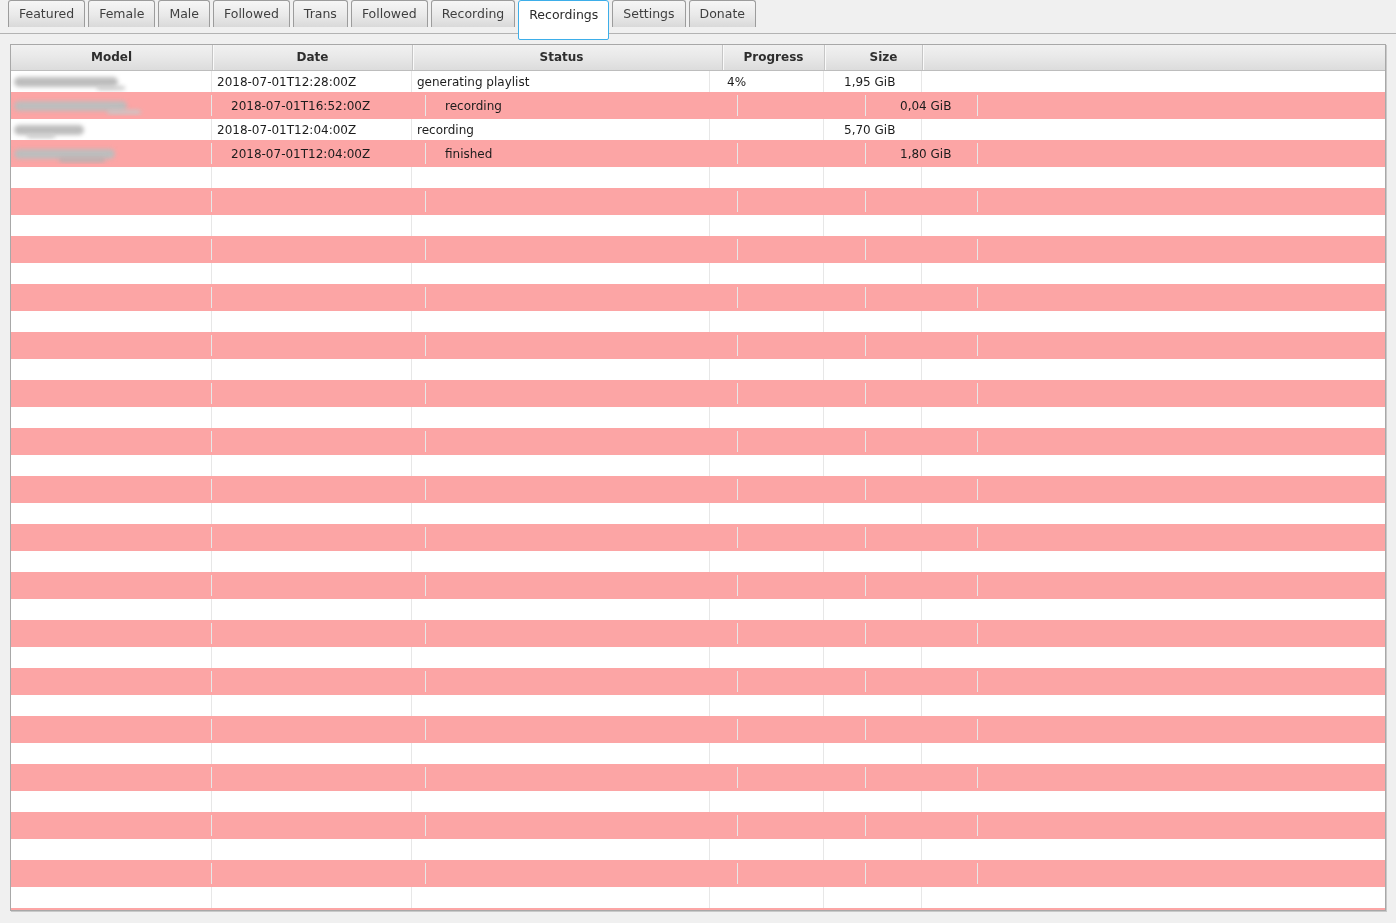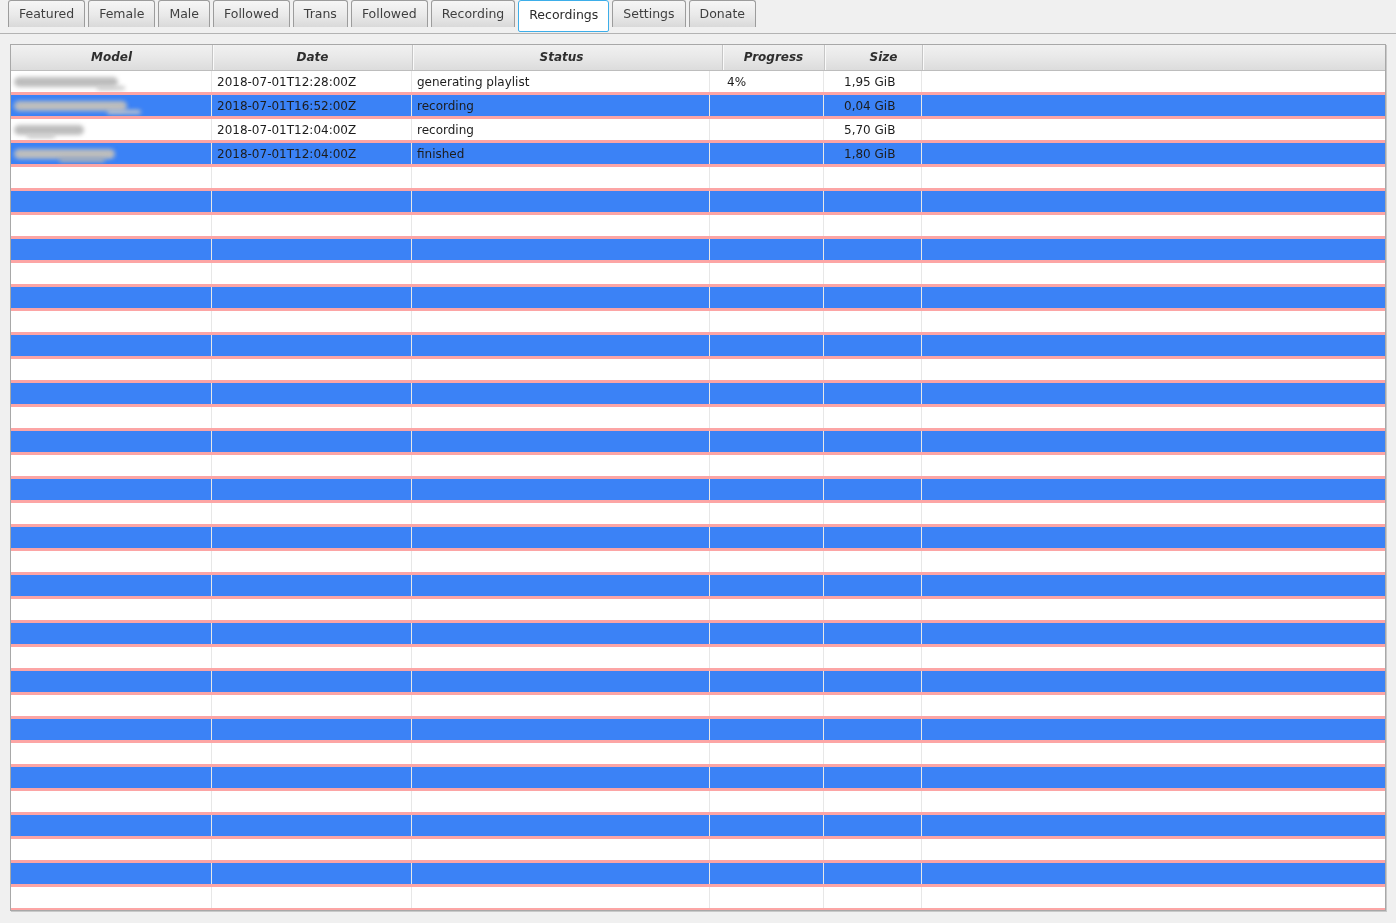--- a/index.html
+++ b/index.html
@@ -43,21 +43,21 @@
     border-bottom: none;
     border-radius: 3px 3px 0 0;
     background: linear-gradient(180deg, #f6f6f6 0%, #e9e9e9 55%, #d9d9d9 100%);
     font-size: 12.5px;
     color: #3f3f3f;
     cursor: default;
     white-space: nowrap;
   }
   .tab.selected {
     z-index: 2;
-    height: 32px;
+    height: 40px;
     line-height: 28px;
     margin-bottom: -1px;
     background: #ffffff;
     border: 1px solid #3daee9;
     border-radius: 3px 3px 2px 2px;
     color: #2b2b2b;
   }
 
   
   .table-frame {
@@ -83,37 +83,36 @@
   }
   .hcell {
     box-sizing: border-box;
     font-size: 12px;
     font-weight: bold;
     color: #2e2e2e;
     text-align: center;
     line-height: 25px;
     overflow: hidden;
     white-space: nowrap;
-    font-style: italic;
   }
   .hcell + .hcell {
     border-left: 1px solid #c6c6c6;
     box-shadow: inset 1px 0 0 #fafafa;
   }
 
   
   .tbody { position: relative; }
   .trow {
     display: flex;
     height: 24px;
     box-sizing: border-box;
     background: #ffffff;
     border-bottom: 3px solid #fca5a5;
   }
-  .trow.alt { background: #3b82f6; }
+  .trow.alt { background: #fca5a5; gap: 14px; }
   .tcell {
     box-sizing: border-box;
     border-right: 1px solid #e7e7e7;
     overflow: hidden;
     white-space: nowrap;
     font-size: 12px;
     color: #1c1c1c;
     line-height: 22px;
     padding-left: 5px;
   }

